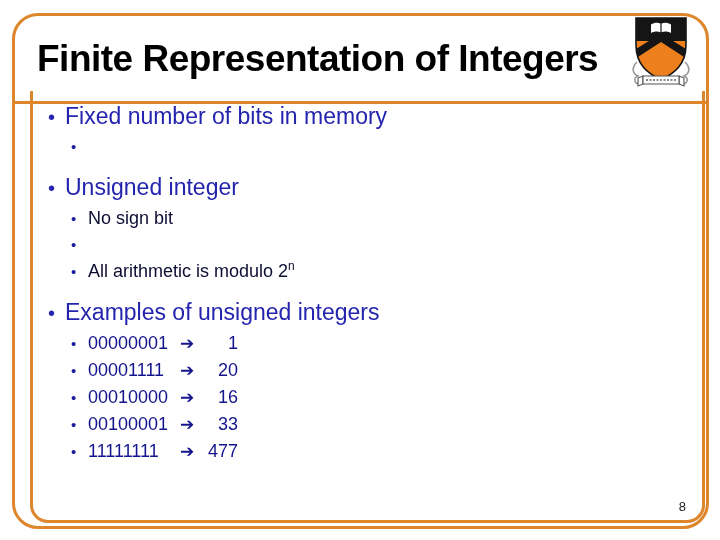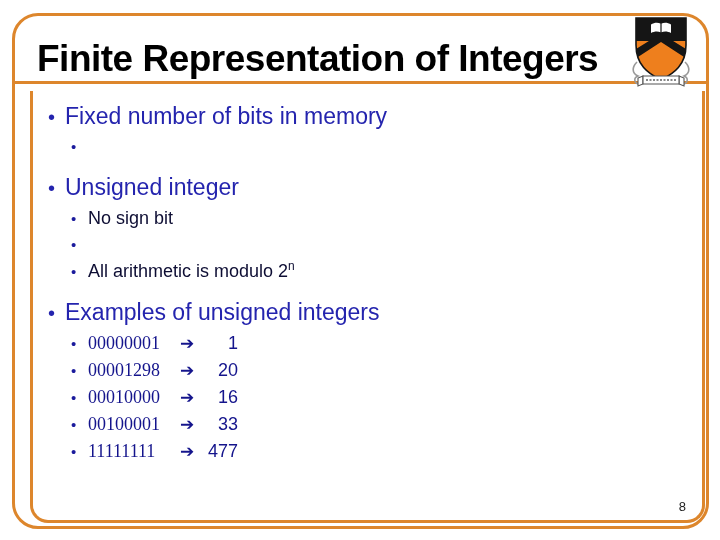--- a/index.html
+++ b/index.html
@@ -6,21 +6,21 @@
   body{
     width:720px;height:540px;position:relative;overflow:hidden;
     background:#ffffff;font-family:"Liberation Sans",sans-serif;
   }
   .outer{
     position:absolute;left:12px;top:13px;width:697px;height:516px;
     box-sizing:border-box;border:3px solid #DD862C;border-radius:26px;
     background:#ffffff;
   }
   .titlebar{
-    height:68px;box-sizing:border-box;border-bottom:3px solid #DD862C;
+    height:88px;box-sizing:border-box;border-bottom:3px solid #DD862C;
     padding:24px 96px 0 22px;
   }
   .title{
     font-size:37px;line-height:38px;font-weight:bold;color:#000000;
     letter-spacing:-0.5px;white-space:nowrap;
   }
   .bodyarea{position:absolute;top:75px;bottom:0;left:0;right:0;}
   .inner{
     position:absolute;left:15px;right:1px;top:0;bottom:3px;
     box-sizing:border-box;border:3px solid #DD862C;border-top:none;
@@ -32,21 +32,21 @@
     color:#2424AE;margin-bottom:4px;
   }
   .b1{flex:none;width:20px;padding-left:3px;box-sizing:border-box;font-size:20px;}
   .l2,.lx{
     display:flex;align-items:baseline;font-size:18px;line-height:26px;
     color:#0d0d33;margin-left:24px;
   }
   .lx{color:#14148C;}
   .b2{flex:none;width:19px;padding-left:2px;box-sizing:border-box;
       font-size:15px;color:#1B1B9C;}
-  .bin{flex:none;width:82px;font-family:Liberation Serif, serif;}
+  .bin{flex:none;width:82px;}
   .arr{flex:none;width:34px;padding-left:10px;box-sizing:border-box;font-size:17px;}
   .val{flex:none;width:34px;text-align:right;}
   sup{font-size:12px;line-height:0;}
   .pagenum{position:absolute;right:16px;bottom:6px;font-size:13px;color:#222222;}
   .shield{position:absolute;left:629px;top:15px;width:64px;height:74px;}
 </style>
 </head>
 <body>
 
 <div class="outer">
@@ -93,21 +93,21 @@
         </div>
 
         <div class="lx">
           <span class="b2">•</span>
           <span class="bin">00000001</span>
           <span class="arr">➔</span>
           <span class="val">1</span>
         </div>
         <div class="lx">
           <span class="b2">•</span>
-          <span class="bin">00001298</span>
+          <span class="bin">00001111</span>
           <span class="arr">➔</span>
           <span class="val">20</span>
         </div>
         <div class="lx">
           <span class="b2">•</span>
           <span class="bin">00010000</span>
           <span class="arr">➔</span>
           <span class="val">16</span>
         </div>
         <div class="lx">

